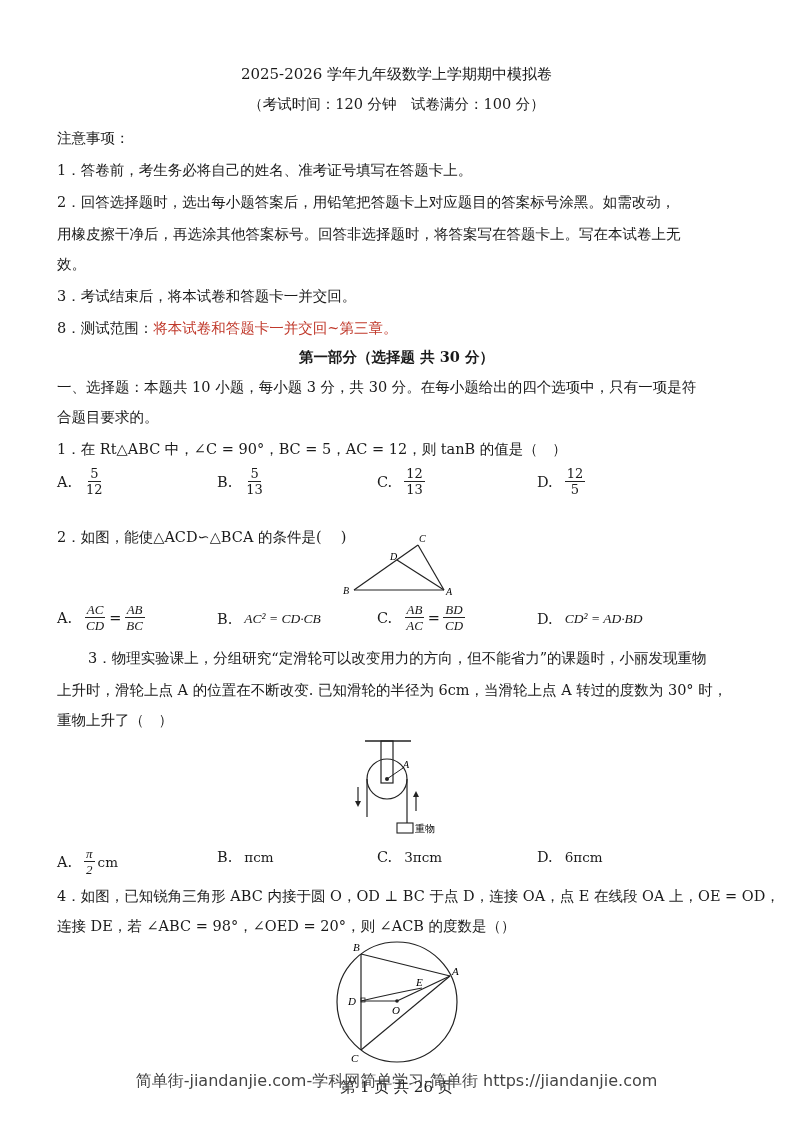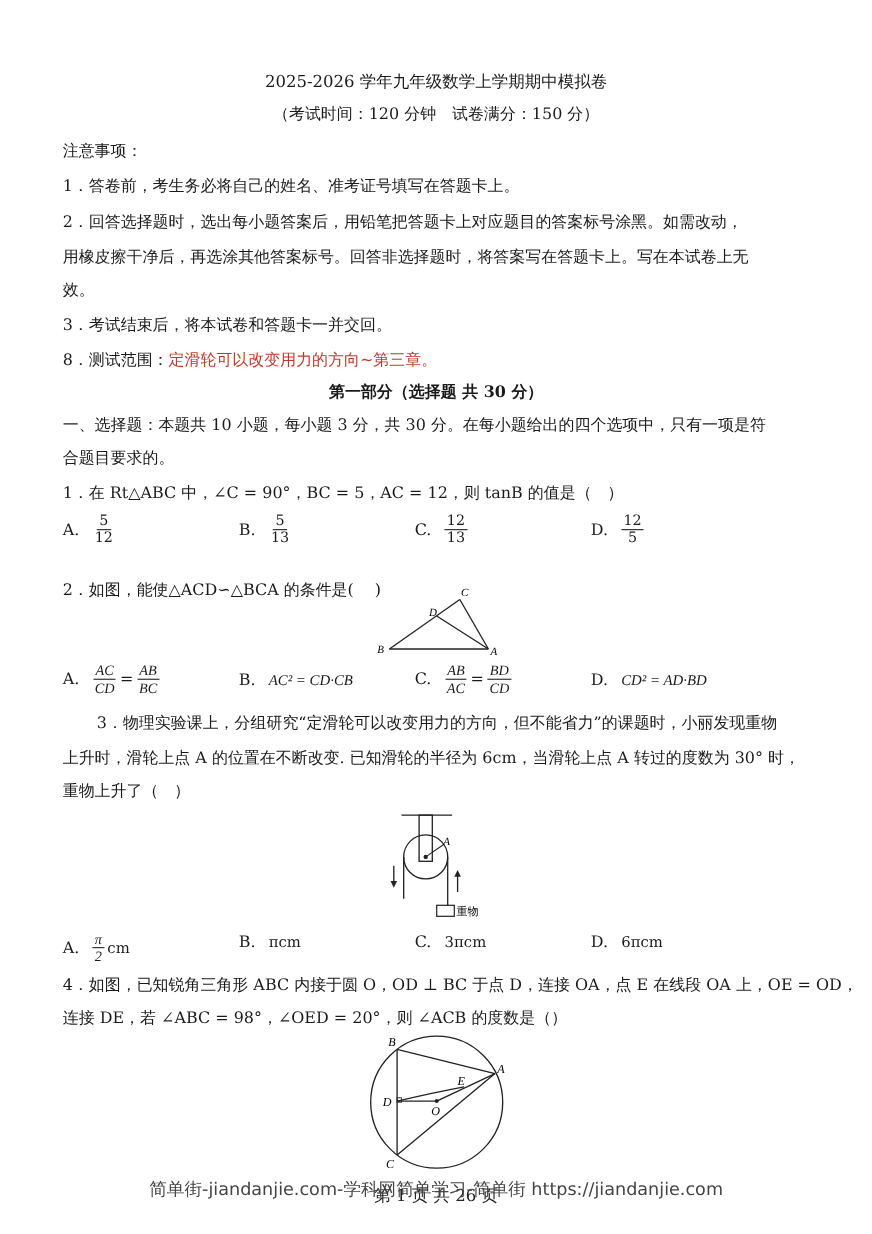--- a/index.html
+++ b/index.html
@@ -18,30 +18,30 @@
   .fig { position:absolute; }
   .footer { position:absolute; left:0; width:793px; text-align:center; font-family:"DejaVu Sans","Liberation Sans",sans-serif; font-size:16px; color:#444; }
   .pagenum { position:absolute; left:0; width:793px; text-align:center; font-size:15px; color:#222; }
 </style>
 </head>
 <body>
 
 <div class="page">
 
   <div class="line center" style="top:64px;font-size:15px;">2025-2026 学年九年级数学上学期期中模拟卷</div>
-  <div class="line center" style="top:94px;font-size:14.5px;">（考试时间：120 分钟　试卷满分：150 分）</div>
+  <div class="line center" style="top:94px;font-size:14.5px;">（考试时间：120 分钟　试卷满分：100 分）</div>
 
   <div class="line" style="top:128px;">注意事项：</div>
   <div class="line" style="top:160px;">1．答卷前，考生务必将自己的姓名、准考证号填写在答题卡上。</div>
   <div class="line" style="top:192px;">2．回答选择题时，选出每小题答案后，用铅笔把答题卡上对应题目的答案标号涂黑。如需改动，</div>
   <div class="line" style="top:224px;">用橡皮擦干净后，再选涂其他答案标号。回答非选择题时，将答案写在答题卡上。写在本试卷上无</div>
   <div class="line" style="top:254px;">效。</div>
   <div class="line" style="top:286px;">3．考试结束后，将本试卷和答题卡一并交回。</div>
   <div class="line" style="top:318px;">
-    <span>8．测试范围：</span><span class="red">定滑轮可以改变用力的方向~第三章。</span>
+    <span>8．测试范围：</span><span class="red">将本试卷和答题卡一并交回~第三章。</span>
   </div>
 
   <div class="line center bold" style="top:347px;">第一部分（选择题 共 30 分）</div>
   <div class="line" style="top:377px;">一、选择题：本题共 10 小题，每小题 3 分，共 30 分。在每小题给出的四个选项中，只有一项是符</div>
   <div class="line" style="top:407px;">合题目要求的。</div>
 
   <div class="line" style="top:439px;">1．在 Rt△ABC 中，∠C = 90°，BC = 5，AC = 12，则 tanB 的值是（　）</div>
   <div class="opt" style="left:57px;top:466px;">
     <span>A.</span>
     <span class="frac" style="margin-left:12px;">

